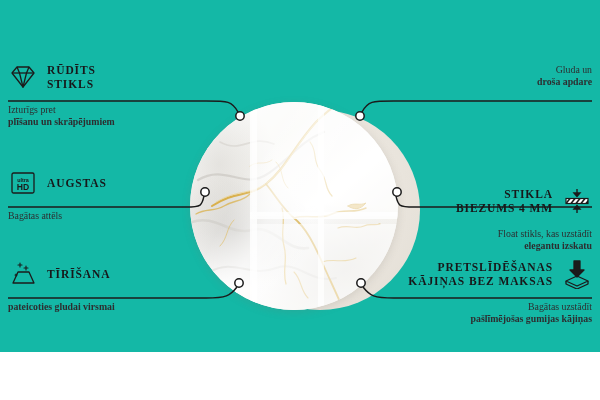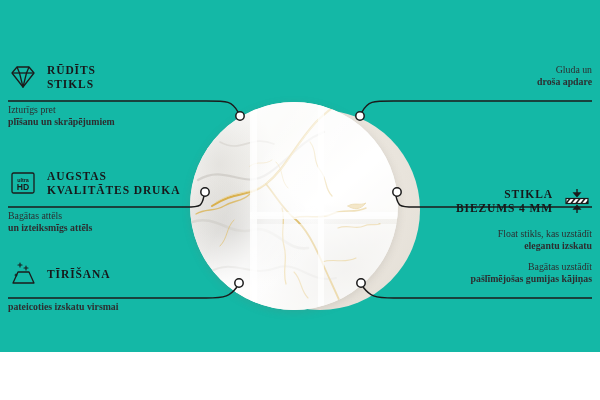--- a/index.html
+++ b/index.html
@@ -187,47 +187,45 @@
 
   <div class="feature left" id="feat-print">
     <div class="f-head">
       <svg class="f-icon" viewBox="0 0 30 30">
         <rect x="4" y="5" width="22" height="20" rx="1.5" fill="none" stroke="#1b1b1b" stroke-width="1.3"></rect>
         <text x="15" y="13.6" text-anchor="middle" font-family="Liberation Sans, sans-serif" font-size="5.4" font-weight="700" fill="#1b1b1b">ultra</text>
         <text x="15" y="22" text-anchor="middle" font-family="Liberation Sans, sans-serif" font-size="8.6" font-weight="700" fill="#1b1b1b">HD</text>
       </svg>
       <div class="f-title">
         <span>AUGSTAS</span>
-        <span class="l2">KVALITĀTES DRUKA</span>
       </div>
     </div>
     <div class="f-desc">
       <span>Bagātas attēls</span>
-      <span class="l2">un izteiksmīgs attēls</span>
     </div>
   </div>
 
   <div class="feature left" id="feat-clean">
     <div class="f-head">
       <svg class="f-icon" viewBox="0 0 30 30">
         <g fill="none" stroke="#1b1b1b" stroke-width="1.3" stroke-linejoin="round">
           <path d="M5,24 L10,13 L21,13 L26,24 Z"></path>
         </g>
         <g stroke="#1b1b1b" stroke-width="1.1" stroke-linecap="round">
           <path d="M12,8 L12,4 M10,6 L14,6"></path>
           <path d="M18,11 L18,7 M16,9 L20,9"></path>
           <path d="M8,17 L8,15 M7,16 L9,16"></path>
         </g>
       </svg>
       <div class="f-title">
         <span class="l2">TĪRĪŠANA</span>
       </div>
     </div>
     <div class="f-desc">
-      <span class="l2">pateicoties izskatu virsmai</span>
+      <span class="l2">pateicoties gludai virsmai</span>
     </div>
   </div>
 
   <div class="feature right" id="feat-edges">
     <div class="f-desc">
       <span>Gluda un</span>
       <span class="l2">droša apdare</span>
     </div>
   </div>
 
@@ -257,19 +255,32 @@
         </g>
       </svg>
     </div>
     <div class="f-desc">
       <span>Float stikls, kas uzstādīt</span>
       <span class="l2">elegantu izskatu</span>
     </div>
   </div>
 
   <div class="feature right" id="feat-feet">
+    <div class="f-head">
+      <div class="f-title">
+        <span>PRETSLĪDĒŠANAS</span>
+        <span class="l2">KĀJIŅAS BEZ MAKSAS</span>
+      </div>
+      <svg class="f-icon" viewBox="0 0 30 30">
+        <g fill="none" stroke="#1b1b1b" stroke-width="1.3" stroke-linejoin="round">
+          <path d="M12,2 L18,2 L18,11 L22,11 L15,18 L8,11 L12,11 Z" fill="#1b1b1b"></path>
+          <path d="M15,17 L26,22 L15,27 L4,22 Z"></path>
+          <path d="M4,22 L4,25 L15,30 L26,25 L26,22"></path>
+        </g>
+      </svg>
+    </div>
     <div class="f-desc">
       <span>Bagātas uzstādīt</span>
       <span class="l2">pašlīmējošas gumijas kājiņas</span>
     </div>
   </div>
 
 </div>
 
 </body></html>

